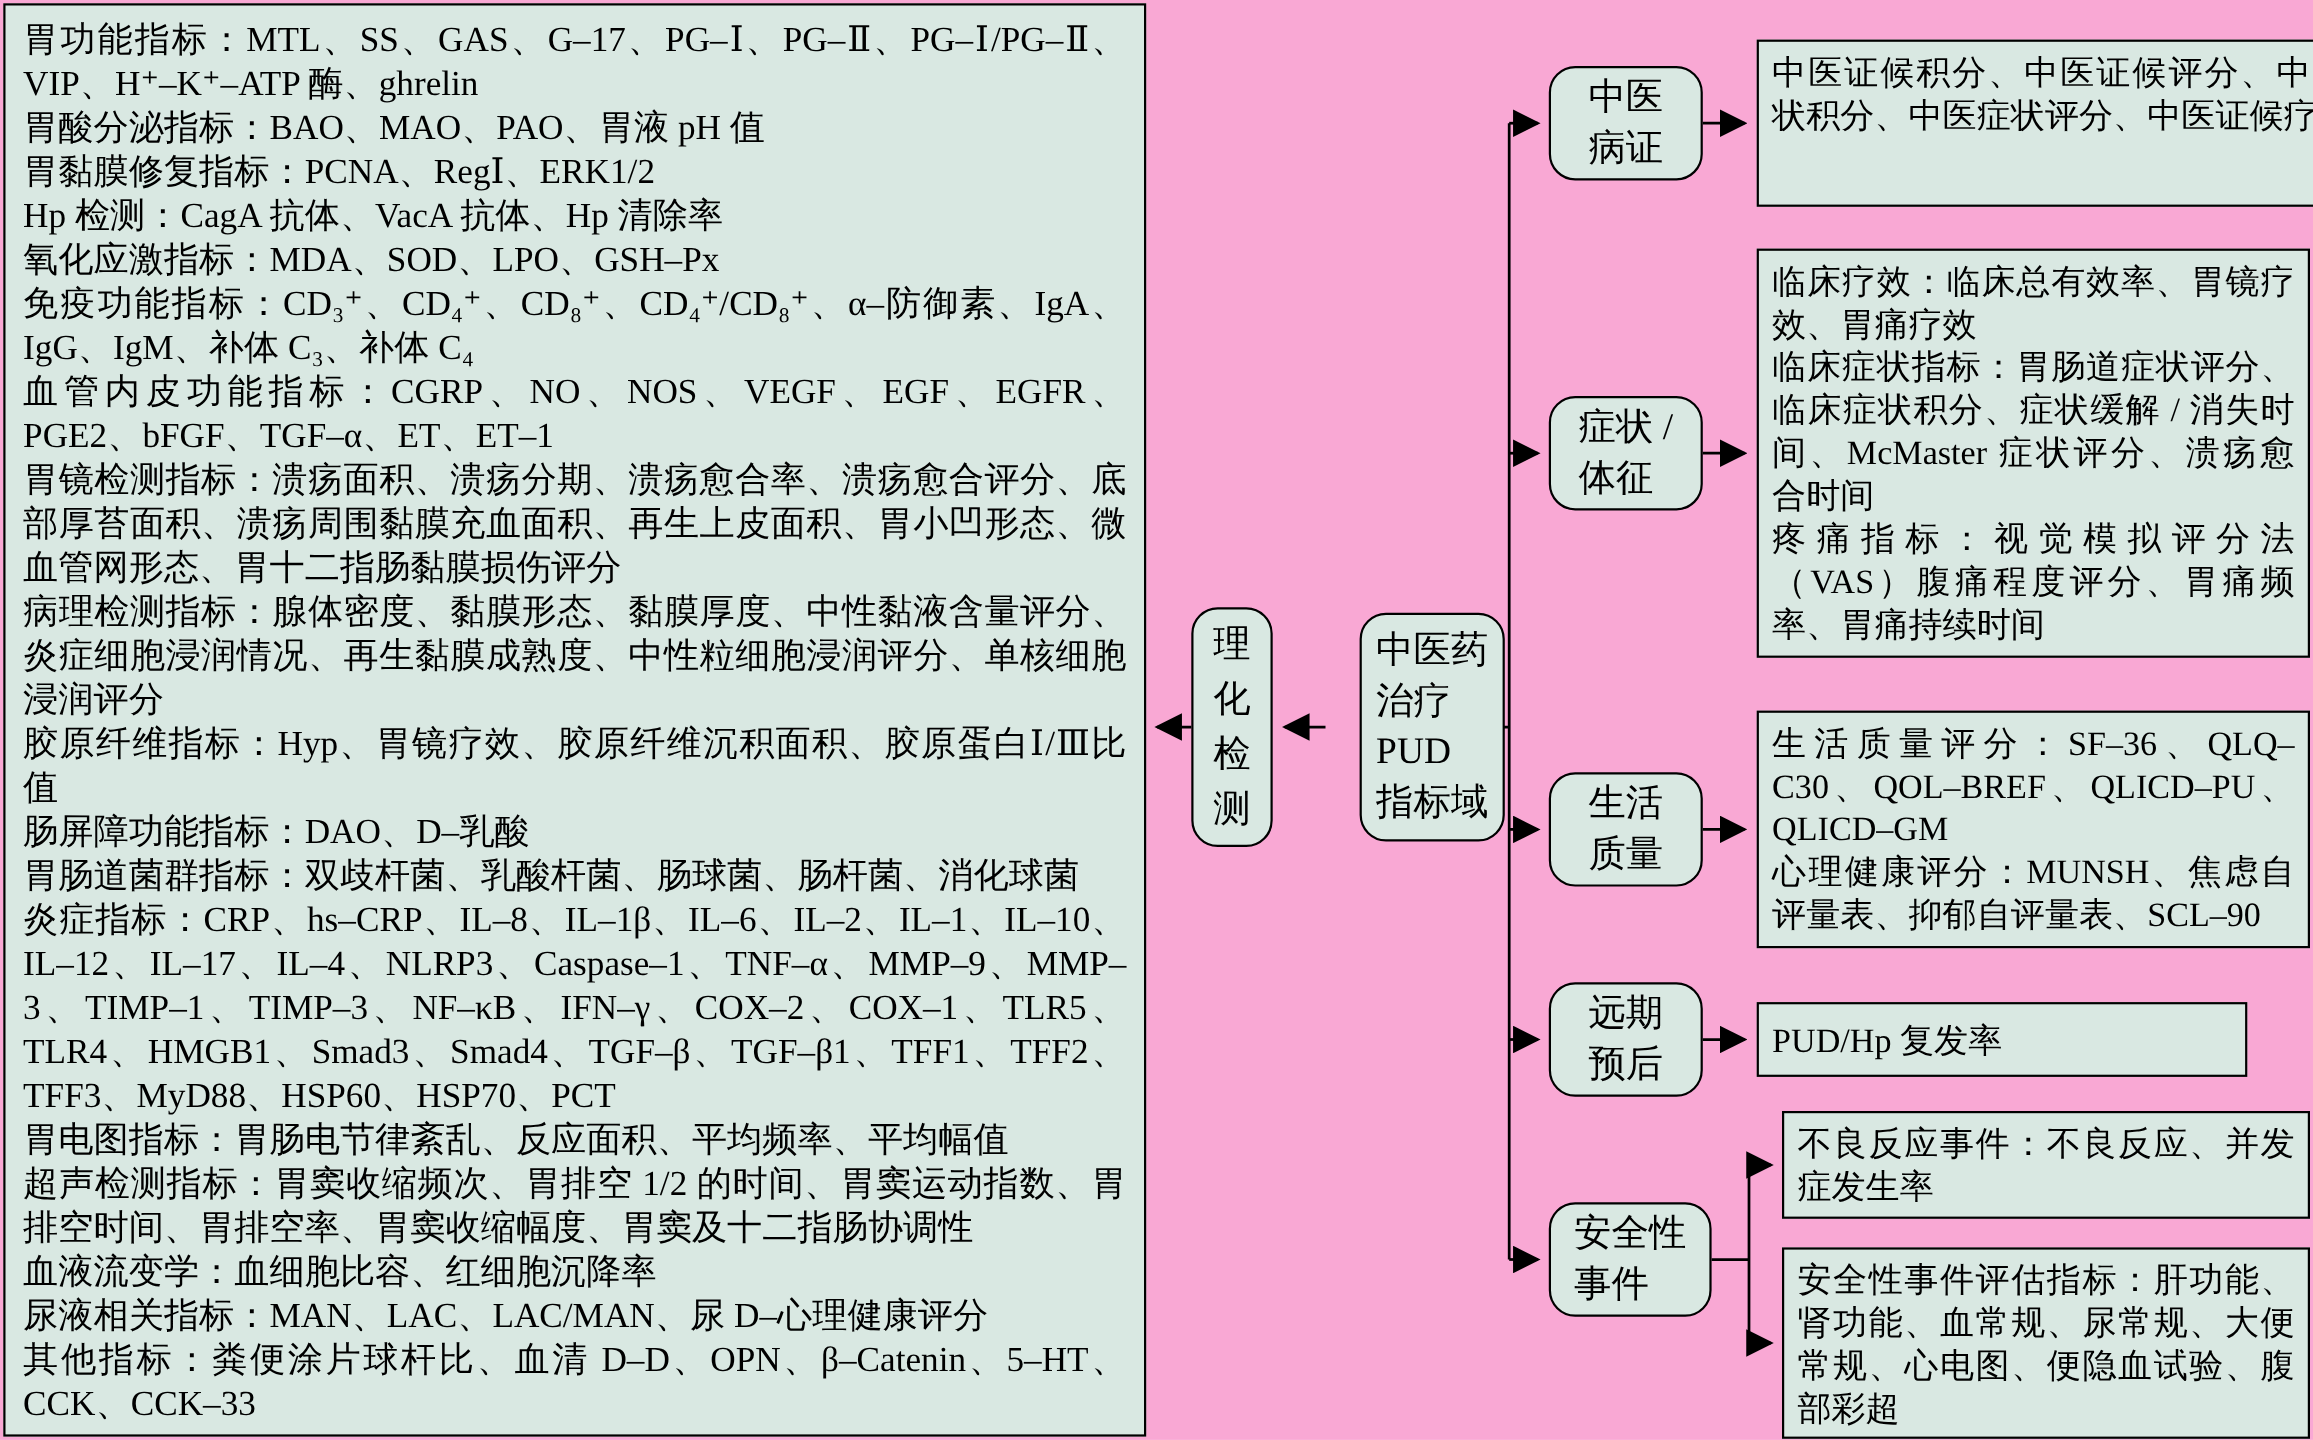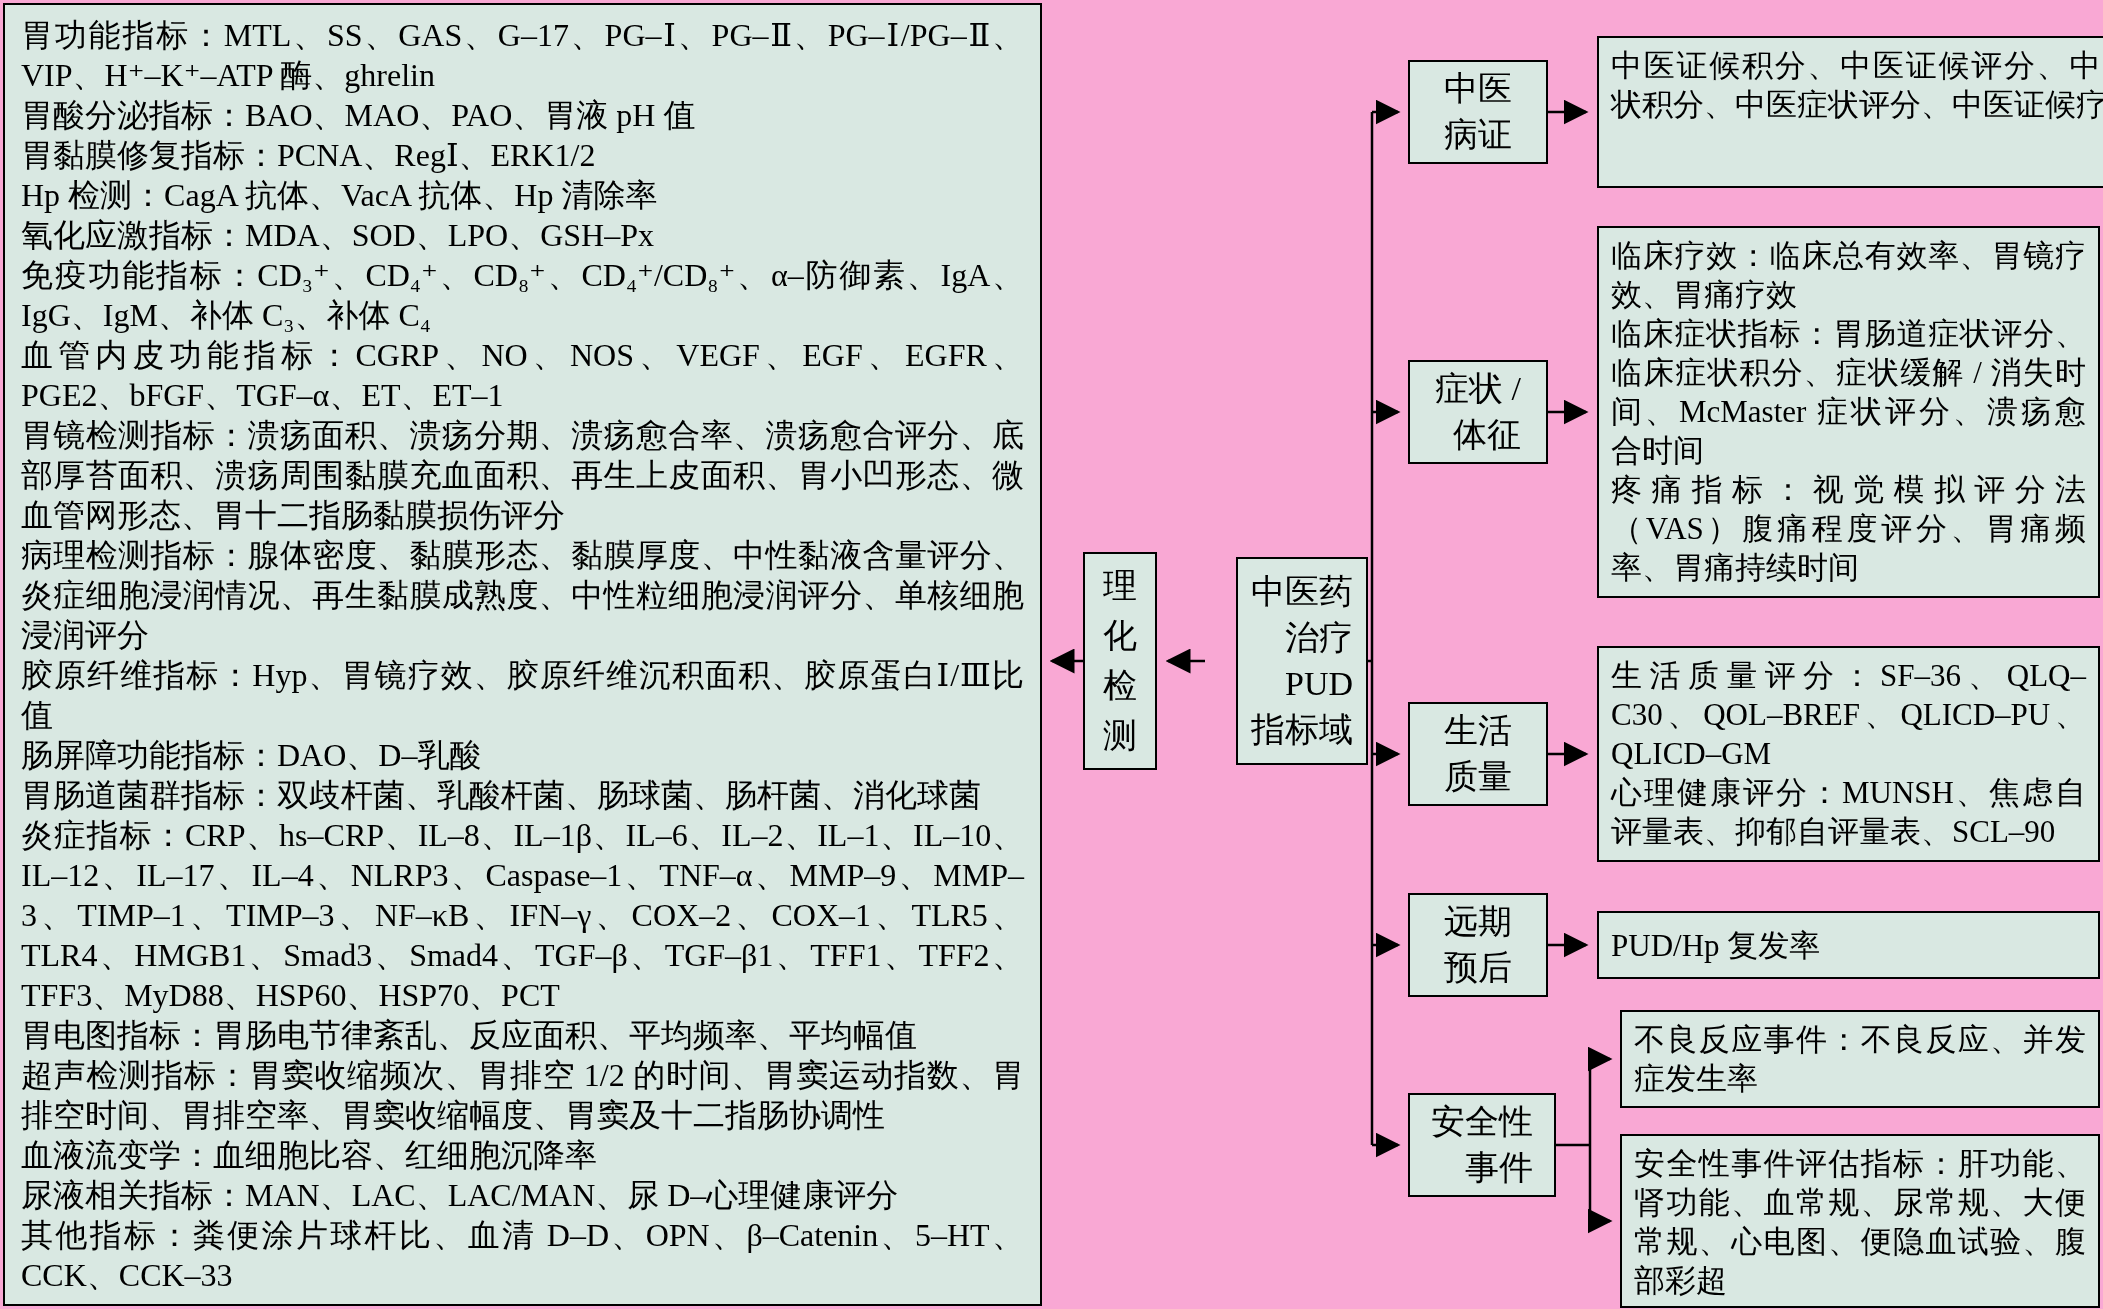--- a/index.html
+++ b/index.html
@@ -19,23 +19,24 @@
   }
   .left-panel {
     left:3px; top:3px; width:1039px; height:1303px;
     padding:10px 16px;
     font-size:32px; line-height:40px;
     overflow:hidden;
   }
   .left-panel .entry { text-align:justify; }
   .node {
     display:flex; align-items:center; justify-content:center;
-    text-align:right;
+    text-align:left;
     font-size:34px; line-height:46px;
     white-space:pre-line;
+    border-radius:24px;
   }
   .node-vert { line-height:50px; }
   .detail {
     padding:8px 12px;
     font-size:31px; line-height:39px;
     overflow:hidden;
   }
   .detail .para { text-align:justify; }
   .detail-single { display:flex; align-items:center; }
   .connectors {
@@ -130,21 +131,21 @@
     <div class="para">临床疗效：临床总有效率、胃镜疗效、胃痛疗效</div>
     <div class="para">临床症状指标：胃肠道症状评分、临床症状积分、症状缓解 / 消失时间、McMaster 症状评分、溃疡愈合时间</div>
     <div class="para">疼痛指标：视觉模拟评分法（VAS）腹痛程度评分、胃痛频率、胃痛持续时间</div>
   </div>
 
   <div class="box detail" style="left:1597px; top:646px; width:503px; height:216px;">
     <div class="para">生活质量评分：SF–36、QLQ–C30、QOL–BREF、QLICD–PU、QLICD–GM</div>
     <div class="para">心理健康评分：MUNSH、焦虑自评量表、抑郁自评量表、SCL–90</div>
   </div>
 
-  <div class="box detail detail-single" style="left:1597px; top:911px; width:503px; height:68px;">
+  <div class="box detail detail-single" style="left:1597px; top:911px; width:446px; height:68px;">
     <div class="para">PUD/Hp 复发率</div>
   </div>
 
   <div class="box detail" style="left:1620px; top:1010px; width:480px; height:98px;">
     <div class="para">不良反应事件：不良反应、并发症发生率</div>
   </div>
 
   <div class="box detail" style="left:1620px; top:1134px; width:480px; height:174px;">
     <div class="para">安全性事件评估指标：肝功能、肾功能、血常规、尿常规、大便常规、心电图、便隐血试验、腹部彩超</div>
   </div>

